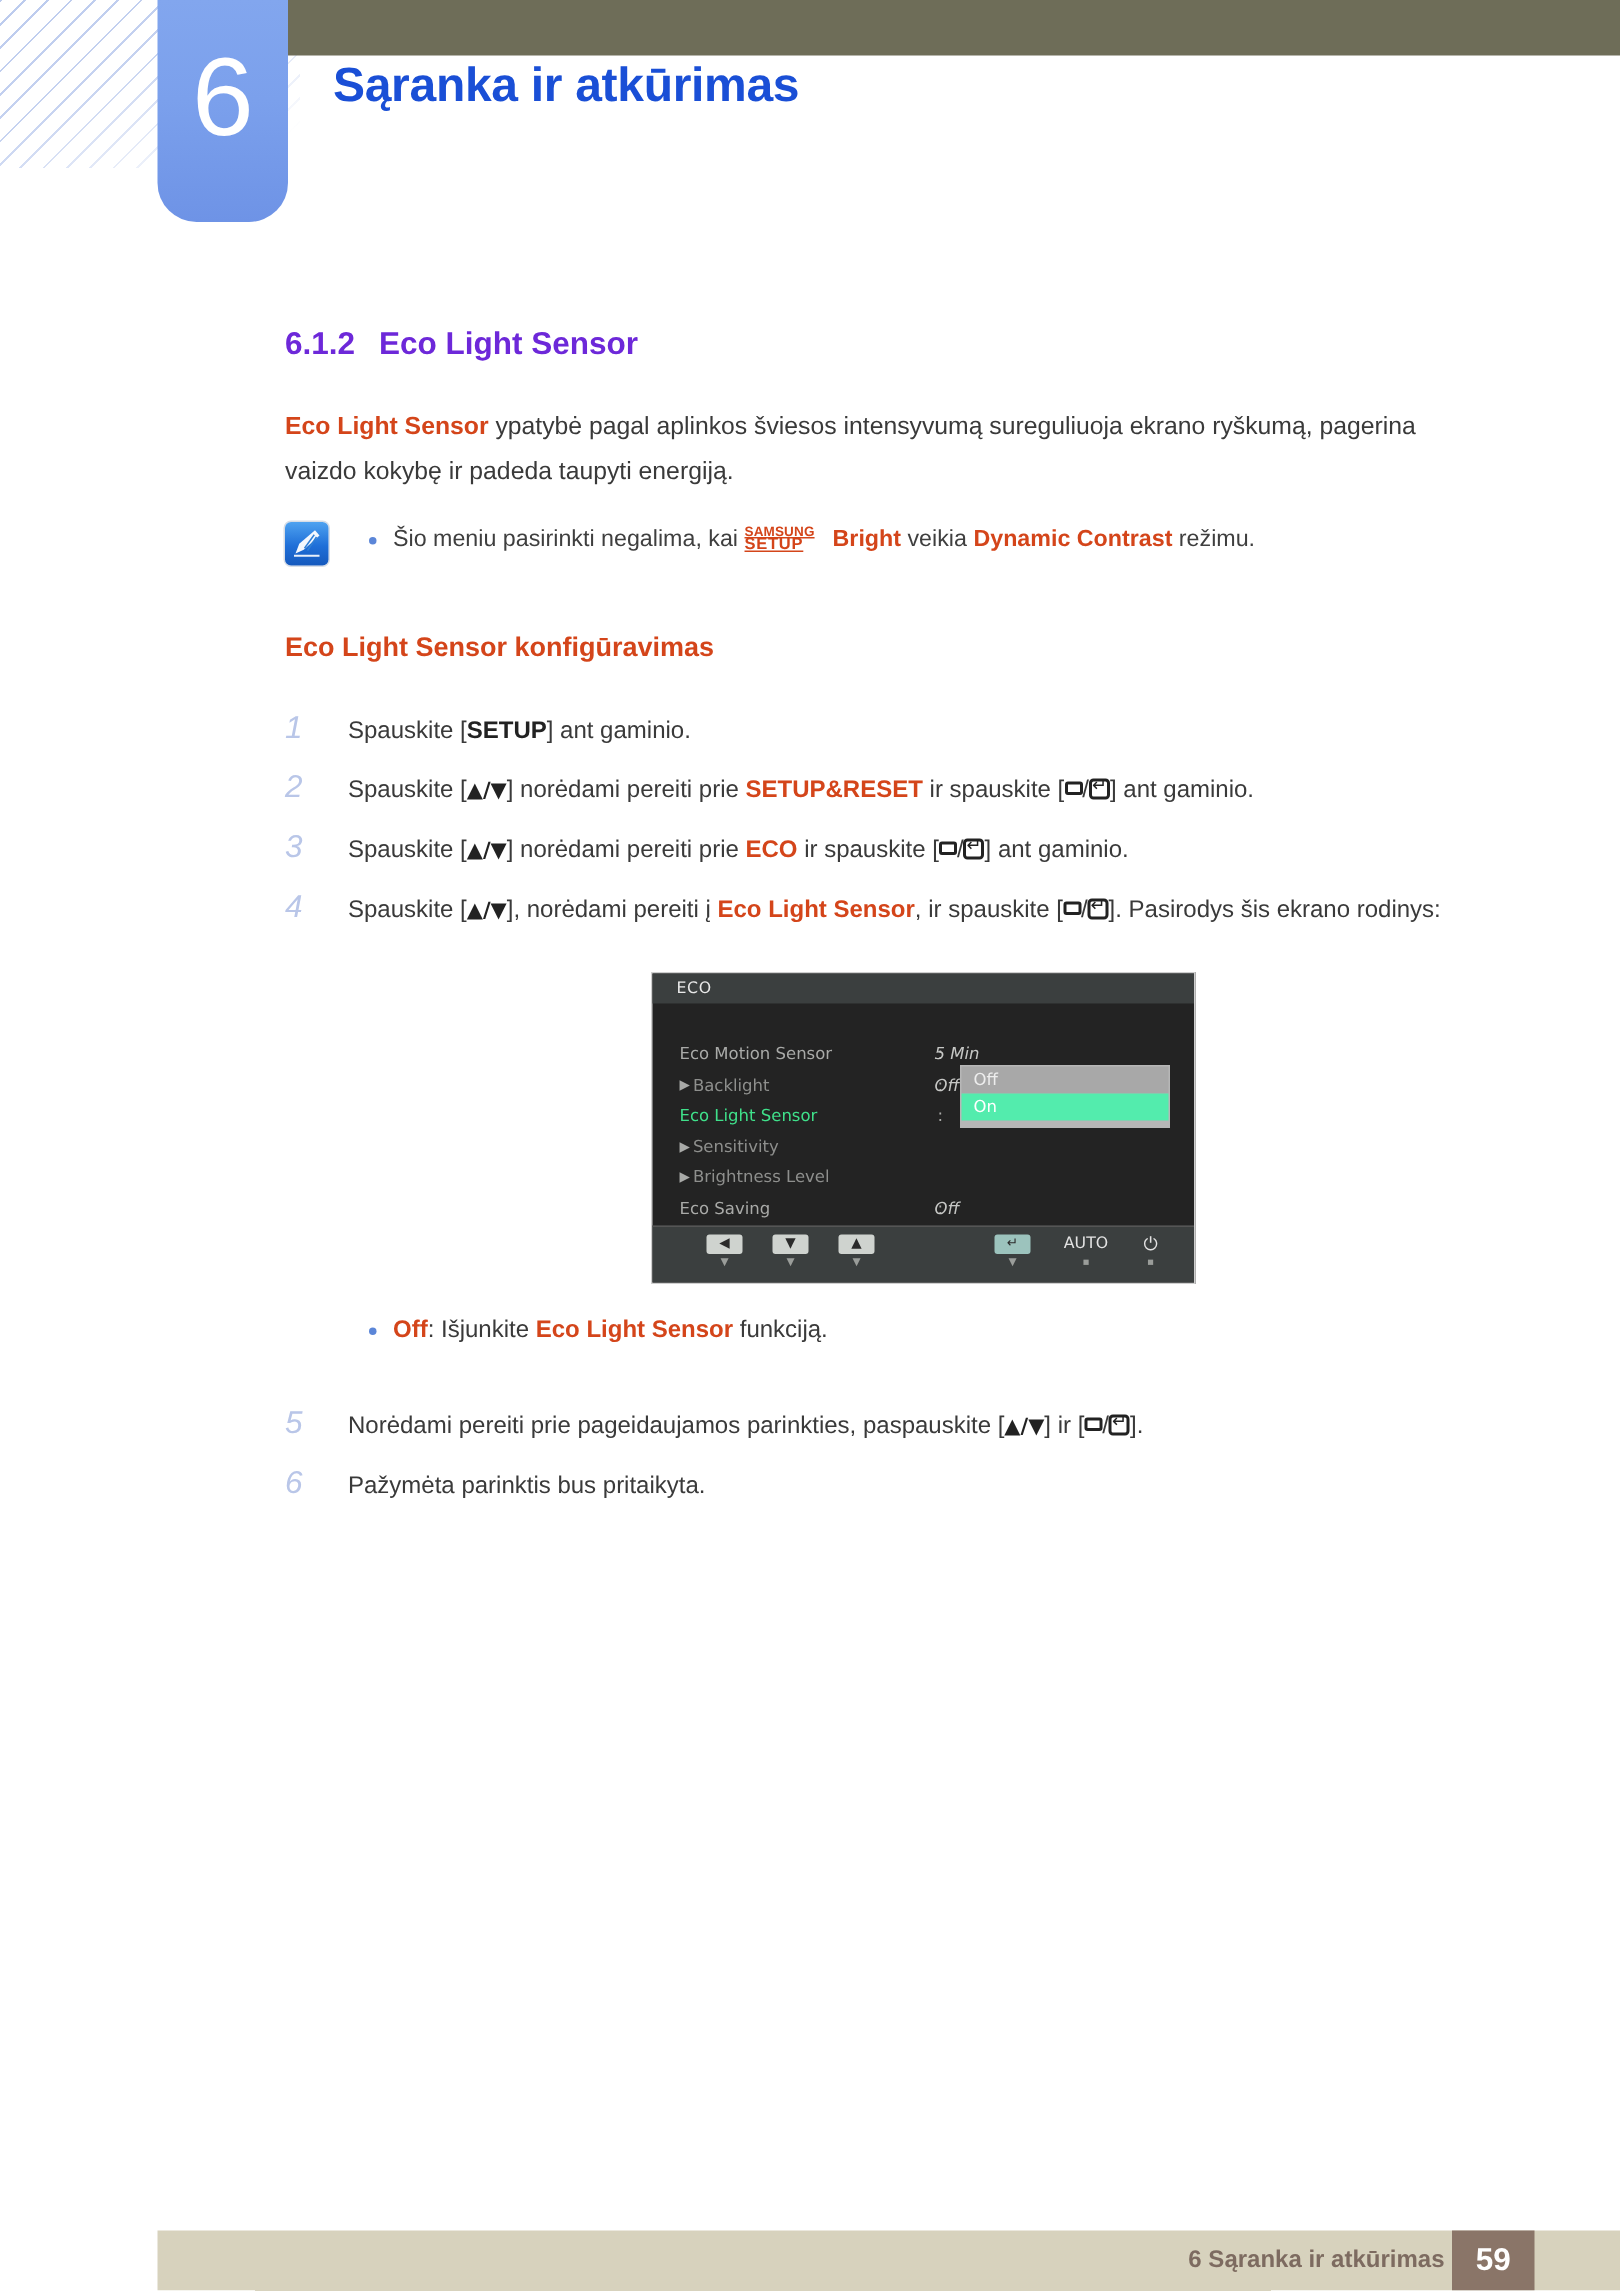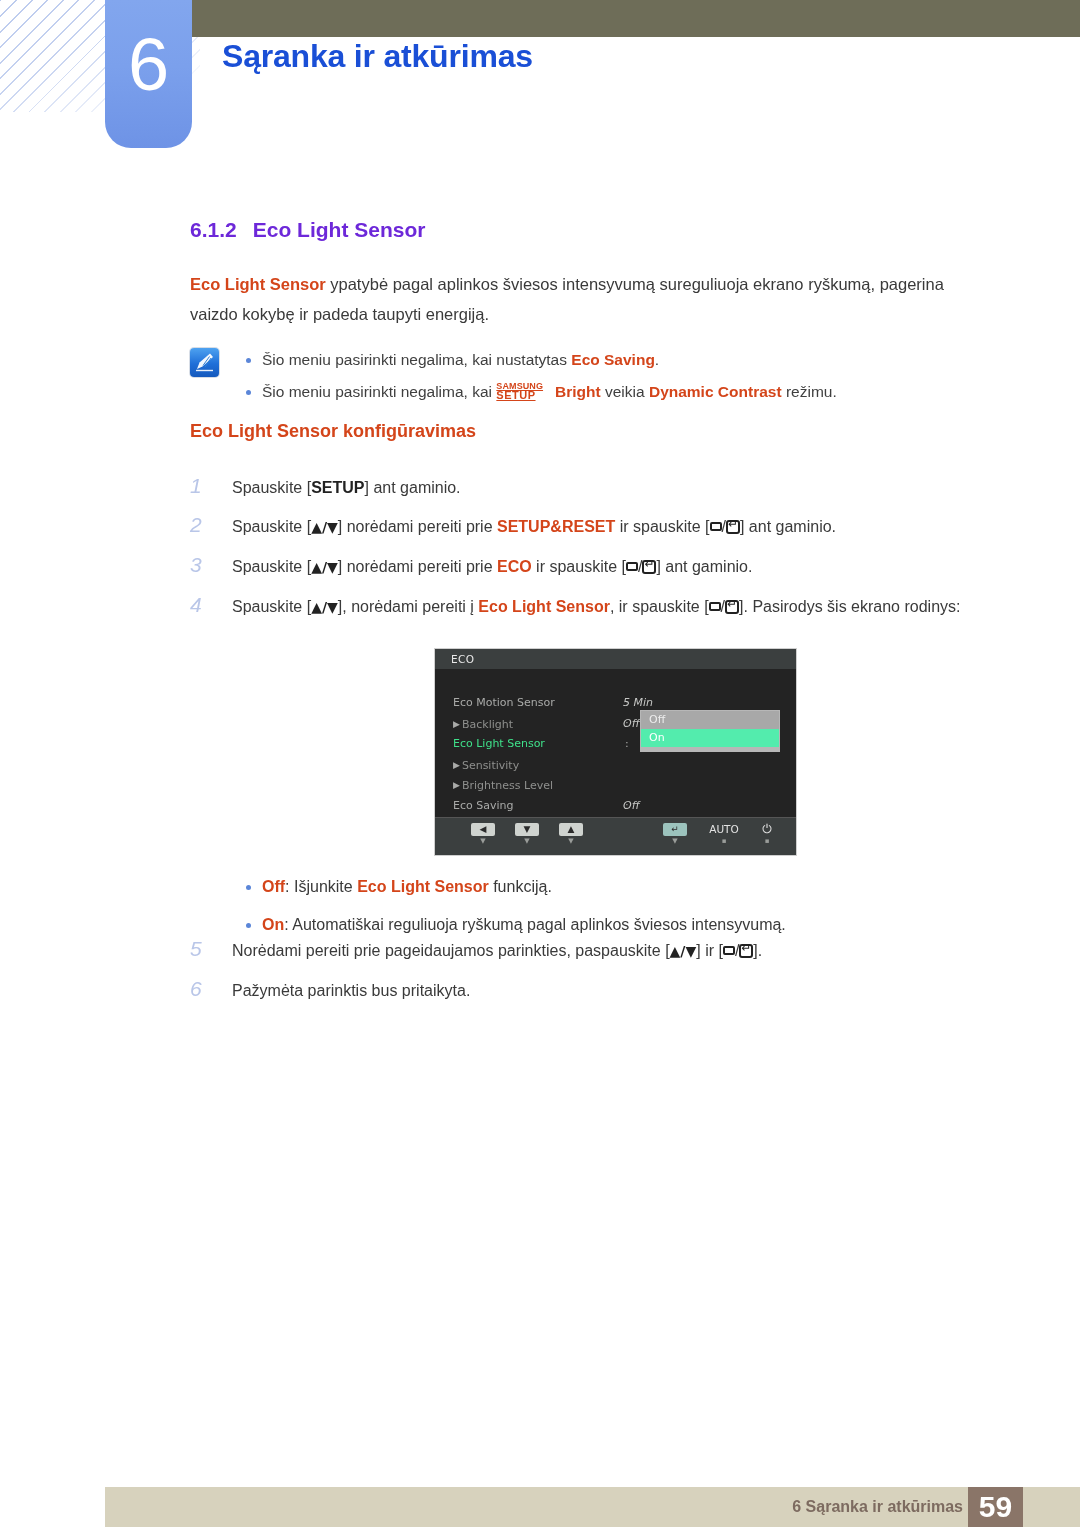--- a/index.html
+++ b/index.html
@@ -176,21 +176,21 @@
     position:absolute;left:105px;top:1487px;width:975px;height:40px;
     background:#d7d2bd;
   }
   .footer-text{
     position:absolute;right:117px;top:1487px;height:40px;line-height:40px;
     color:#7d6b60;font-size:16px;font-weight:bold;
   }
   .footer-page{
     position:absolute;left:968px;top:1487px;width:55px;height:40px;
     background:#8a7568;color:#ffffff;
-    font-size:30px;font-weight:bold;
+    font-size:21px;font-weight:bold;
     display:flex;align-items:center;justify-content:center;
   }
 </style>
 </head>
 <body>
 
 <div class="stripes"></div>
 <div class="olive-bar"></div>
 <div class="chapter-badge">6</div>
 <div class="chapter-title">Sąranka ir atkūrimas</div>
@@ -208,23 +208,20 @@
     <svg width="29" height="29" viewBox="0 0 29 29" aria-hidden="true">
       <rect x="0" y="0" width="29" height="29" rx="4" fill="none"></rect>
       <path d="M7 21 L9.5 14.5 L20 5.5 L23 9 L12.5 18.5 Z" fill="#ffffff" opacity="0.95"></path>
       <path d="M6 22.5 L23 22.5" stroke="#ffffff" stroke-width="1.4" opacity="0.9" fill="none"></path>
       <path d="M13 17.5 L19.5 8.5" stroke="#2f7fd6" stroke-width="1" fill="none"></path>
       <path d="M15 19 L21 10" stroke="#2f7fd6" stroke-width="1" fill="none"></path>
     </svg>
   </div>
   <ul class="note-list">
     <li>
-      <span>Šio meniu pasirinkti negalima, kai nustatytas </span><span class="red">Eco Saving</span><span>.</span>
-    </li>
-    <li>
       <span>Šio meniu pasirinkti negalima, kai </span><span class="magic"><span class="m1">SAMSUNG</span><span class="m2">SETUP</span></span><span class="red">Bright</span><span> veikia </span><span class="red">Dynamic Contrast</span><span> režimu.</span>
     </li>
   </ul>
 </div>
 
 <div class="sub-head">Eco Light Sensor konfigūravimas</div>
 
 <div class="steps">
 
   <div class="step">
@@ -318,23 +315,20 @@
       <div class="osd-tick">▪</div>
     </div>
   </div>
 </div>
 
 <div class="osd-bullets">
   <ul>
     <li>
       <span class="red">Off</span><span>: Išjunkite </span><span class="red">Eco Light Sensor</span><span> funkciją.</span>
     </li>
-    <li>
-      <span class="red">On</span><span>: Automatiškai reguliuoja ryškumą pagal aplinkos šviesos intensyvumą.</span>
-    </li>
   </ul>
 </div>
 
 <div class="steps2">
   <div class="step">
     <span class="sn">5</span><span>Norėdami pereiti prie pageidaujamos parinkties, paspauskite [</span><span class="kbd glyph">▲/▼</span><span>] ir [</span><span class="btn-rect"></span><span>/</span><span class="btn-enter"></span><span>].</span>
   </div>
   <div class="step">
     <span class="sn">6</span><span>Pažymėta parinktis bus pritaikyta.</span>
   </div>

